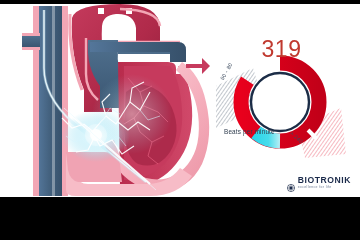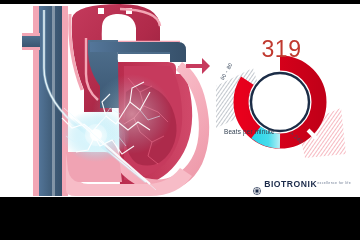--- a/index.html
+++ b/index.html
@@ -33,21 +33,21 @@
 
   #bpm-value{position:absolute;left:0;top:0;width:135px;height:120px;
              display:flex;align-items:flex-start;justify-content:center;
              pointer-events:none;}
   #bpm-value span{color:#c0392f;font-size:23px;letter-spacing:.5px;
                   line-height:1;transform:translate(1px,-4px);}
 
   
   #logo{position:absolute;right:9px;bottom:8px;display:flex;align-items:center;gap:3px;}
   #logo .mark{width:8px;height:8px;flex:0 0 8px;}
-  #logo .txt{display:flex;flex-direction:row;line-height:1;}
+  #logo .txt{display:flex;flex-direction:column;line-height:1;}
   #logo .name{color:#1b2a4a;font-size:8.6px;font-weight:bold;letter-spacing:.55px;}
   #logo .tag{color:#6d7b93;font-size:3.5px;letter-spacing:.35px;margin-top:1.2px;}
 </style>
 </head>
 <body>
 
 <div id="stage">
 
   <div class="bar top"></div>
   <div class="bar bottom"></div>

